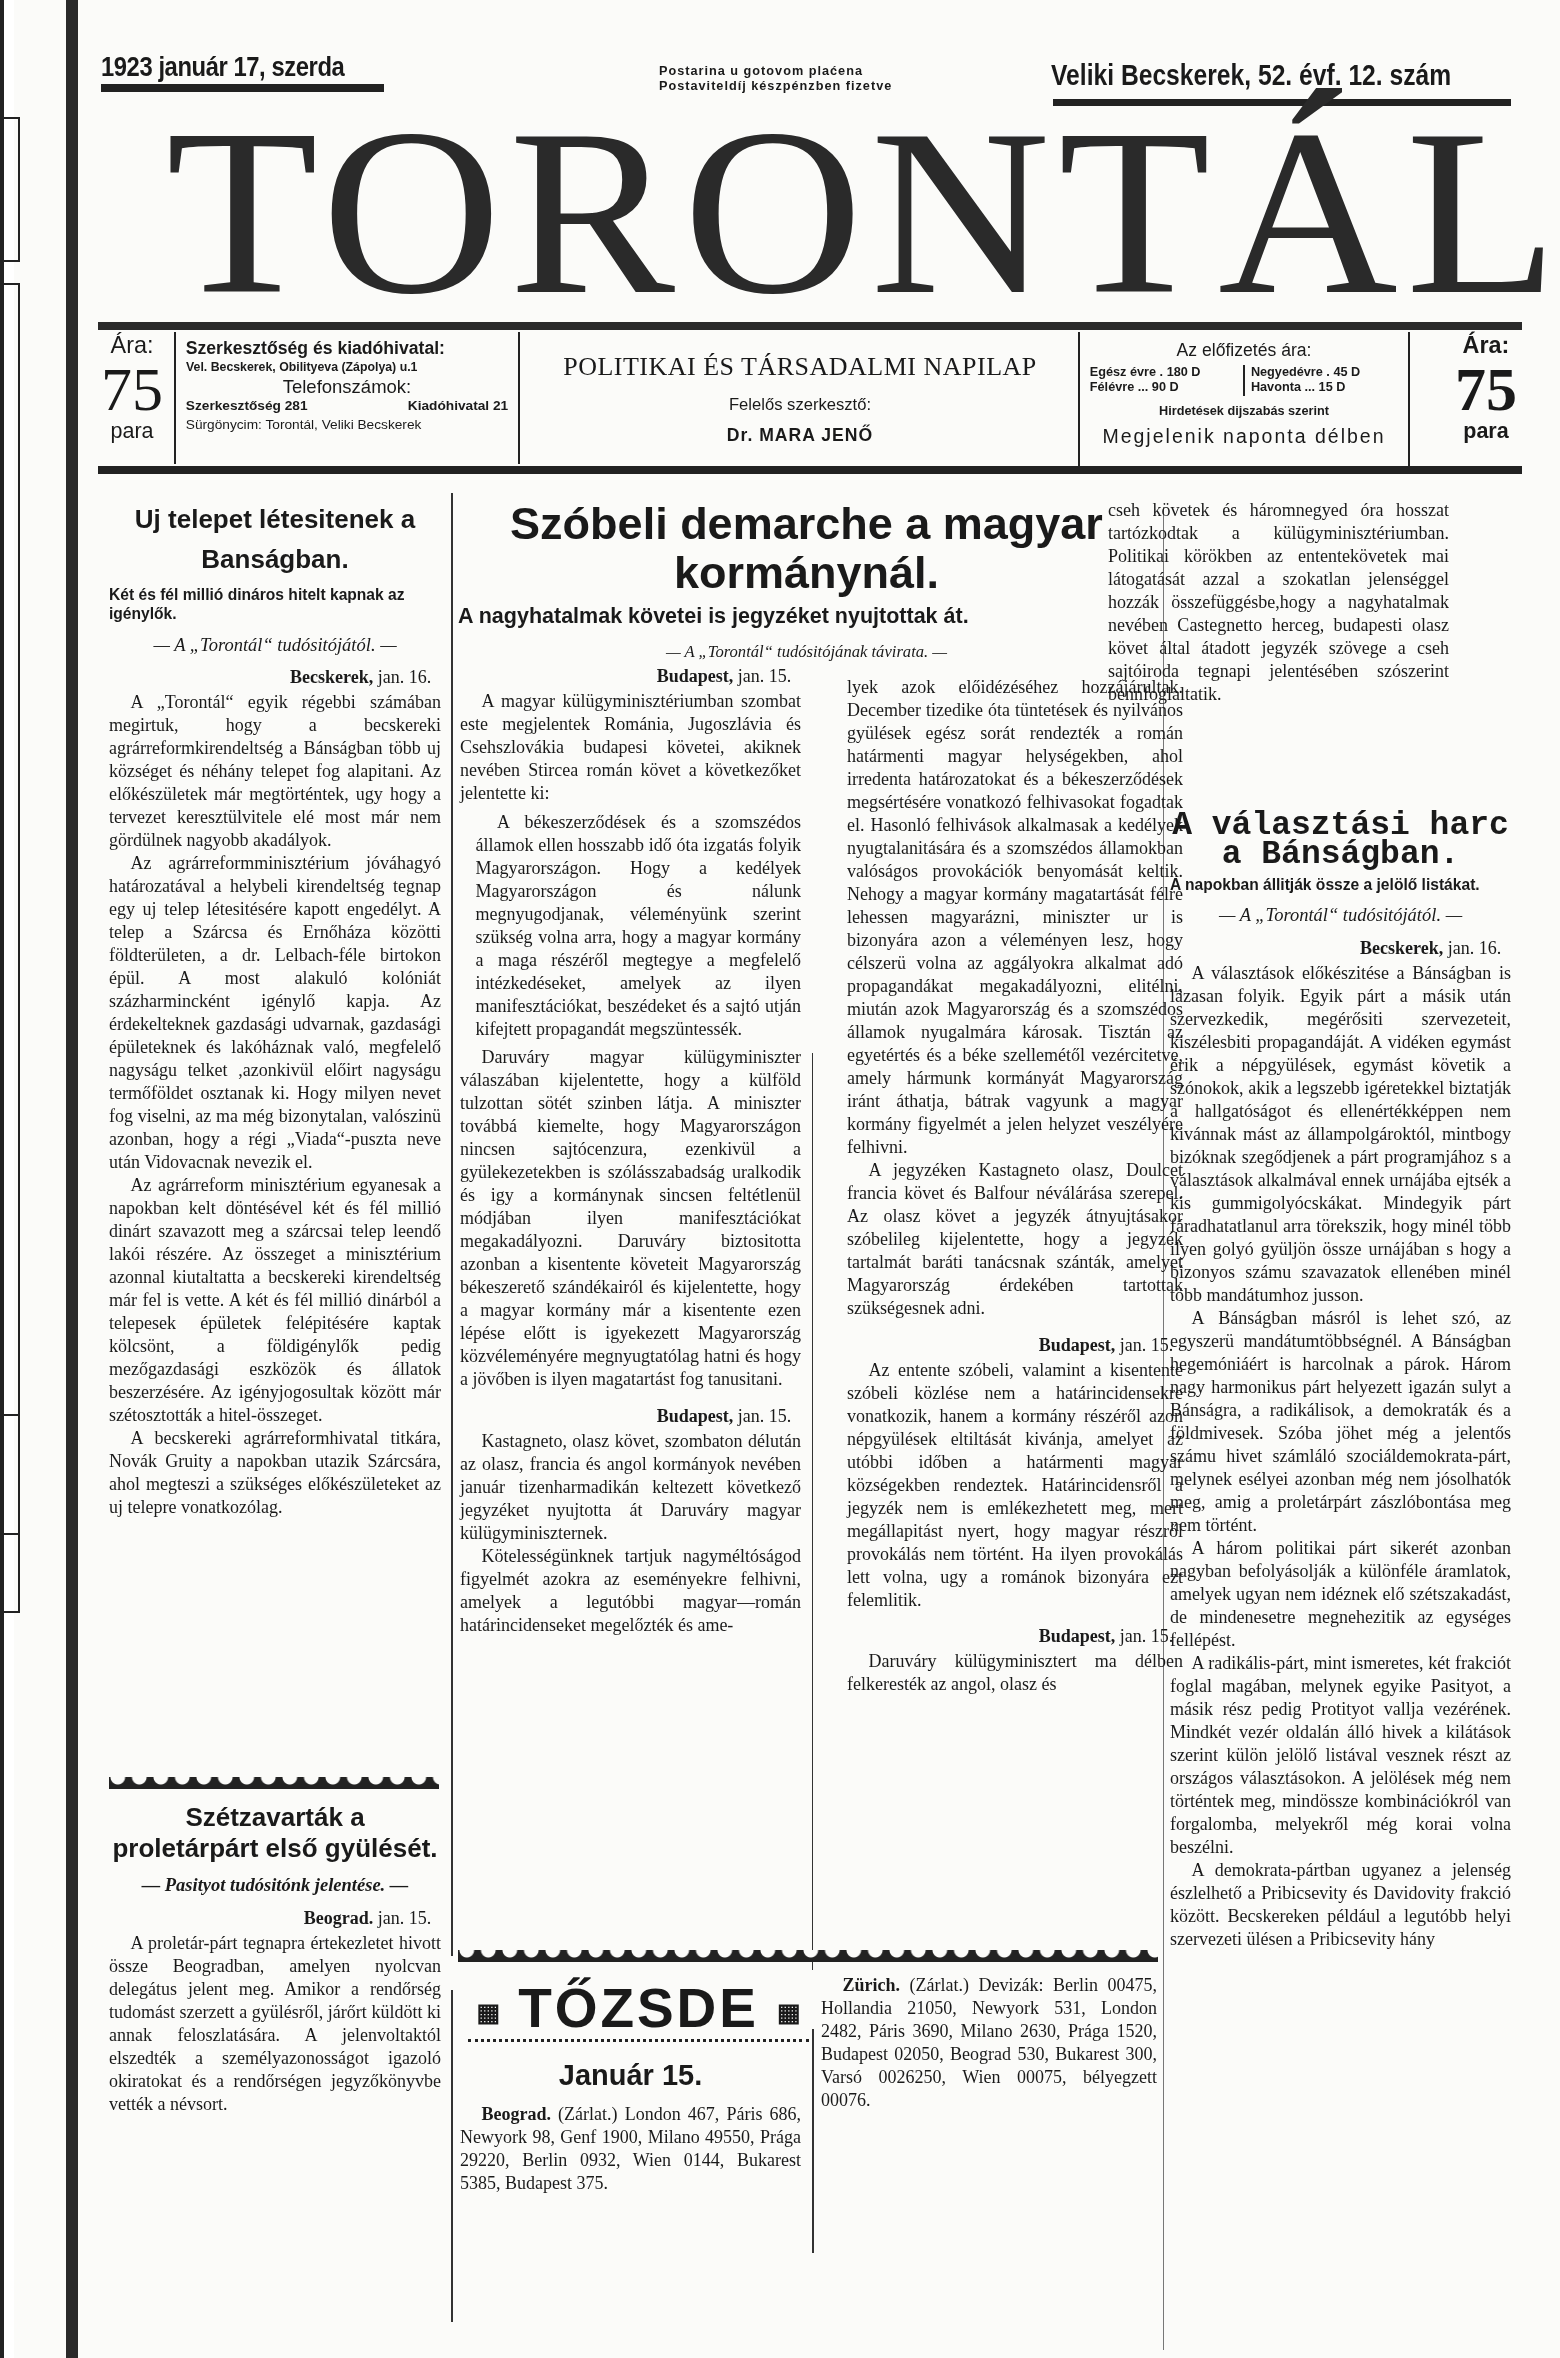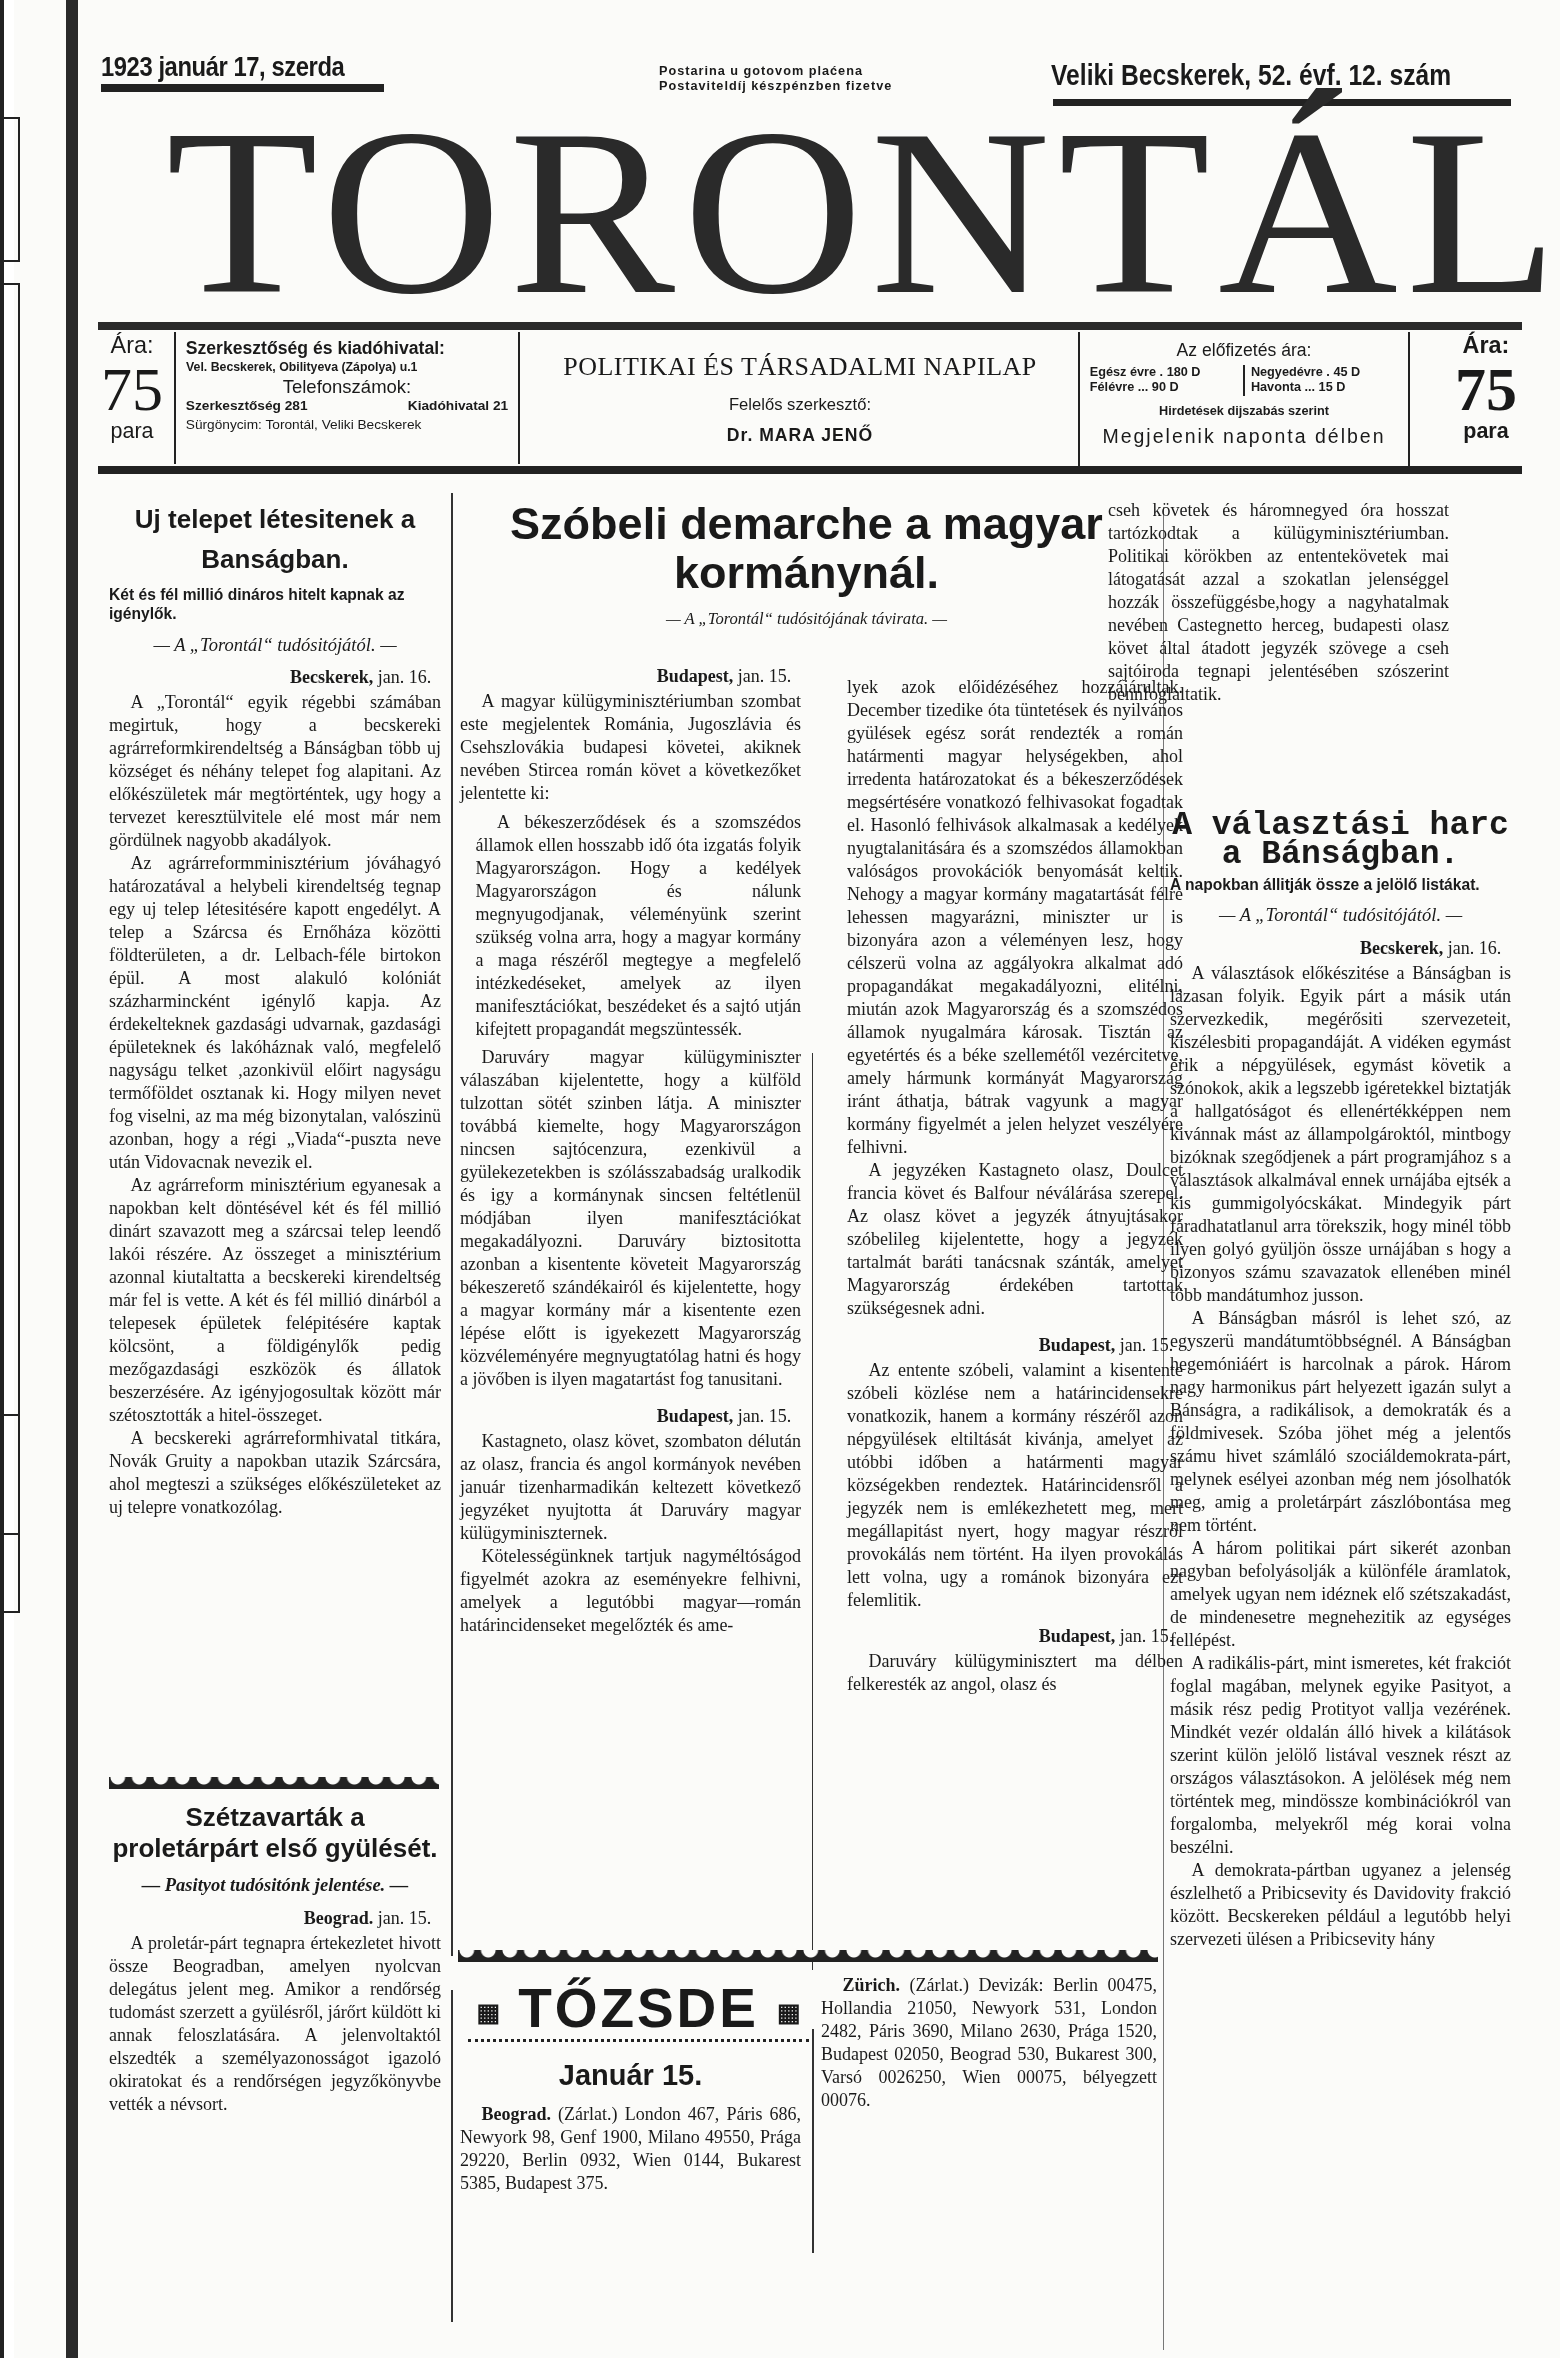--- a/index.html
+++ b/index.html
@@ -132,20 +132,21 @@
 <div class="wave" style="left:109px;top:1777px;width:330px;"></div>
 <div class="col" style="left:109px;top:1802px;width:332px;">
   <div class="hl" style="font-size:26px;line-height:31px;">Szétzavarták a proletárpárt első gyülését.</div>
   <div class="by" style="font-weight:bold;">— Pasityot tudósitónk jelentése. —</div>
   <div class="dl"><b>Beograd.</b> <span>jan. 15.</span></div>
   <p>A proletár-párt tegnapra értekezletet hivott össze Beogradban, amelyen nyolcvan delegátus jelent meg. Amikor a rendőrség tudomást szerzett a gyülésről, járőrt küldött ki annak feloszlatására. A jelenvoltaktól elszedték a személyazonosságot igazoló okiratokat és a rendőrségen jegyzőkönyvbe vették a névsort.</p>
 </div>
 
 <div class="col" style="left:458px;width:697px;">
   <div class="hl" style="font-size:45px;line-height:49px;">Szóbeli demarche a magyar kormánynál.</div>
+  <div class="sub" style="font-size:21.5px;line-height:27px;margin-top:5.9px;">A nagyhatalmak követei is jegyzéket nyujtottak át.</div>
   <div class="by" style="font-size:16.6px;">— A „Torontál“ tudósitójának távirata. —</div>
 </div>
 <div class="col" style="left:460px;top:651px;width:341px;" id="col2">
     <div class="dl" style="margin-top: 13.7px;"><b>Budapest,</b> <span>jan. 15.</span></div>
     <p>A magyar külügyminisztériumban szombat este megjelentek Románia, Jugoszlávia és Csehszlovákia budapesi követei, akiknek nevében Stircea román követ a következőket jelentette ki:</p>
     <p style="margin: 5.9px 0px 5.9px 15.6px;">A békeszerződések és a szomszédos államok ellen hosszabb idő óta izgatás folyik Magyarországon. Hogy a kedélyek Magyarországon és nálunk megnyugodjanak, véleményünk szerint szükség volna arra, hogy a magyar kormány a maga részéről megtegye a megfelelő intézkedéseket, amelyek az ilyen manifesztációkat, beszédeket és a sajtó utján kifejtett propagandát megszüntessék.</p>
     <p>Daruváry magyar külügyminiszter válaszában kijelentette, hogy a külföld tulzottan sötét szinben látja. A miniszter továbbá kiemelte, hogy Magyarországon nincsen sajtócenzura, ezenkivül a gyülekezetekben is szólásszabadság uralkodik és igy a kormánynak sincsen feltétlenül módjában ilyen manifesztációkat megakadályozni. Daruváry biztositotta azonban a kisentente követeit Magyarország békeszerető szándékairól és kijelentette, hogy a magyar kormány már a kisentente ezen lépése előtt is igyekezett Magyarország közvéleményére megnyugtatólag hatni és hogy a jövőben is ilyen magatartást fog tanusitani.</p>
     <div class="dl" style="margin-top: 13.7px;"><b>Budapest,</b> <span>jan. 15.</span></div>
     <p>Kastagneto, olasz követ, szombaton délután az olasz, francia és angol kormányok nevében január tizenharmadikán keltezett következő jegyzéket nyujtotta át Daruváry magyar külügyminiszternek.</p>
     <p>Kötelességünknek tartjuk nagyméltóságod figyelmét azokra az eseményekre felhivni, amelyek a legutóbbi magyar—román határincidenseket megelőzték és ame-</p>

